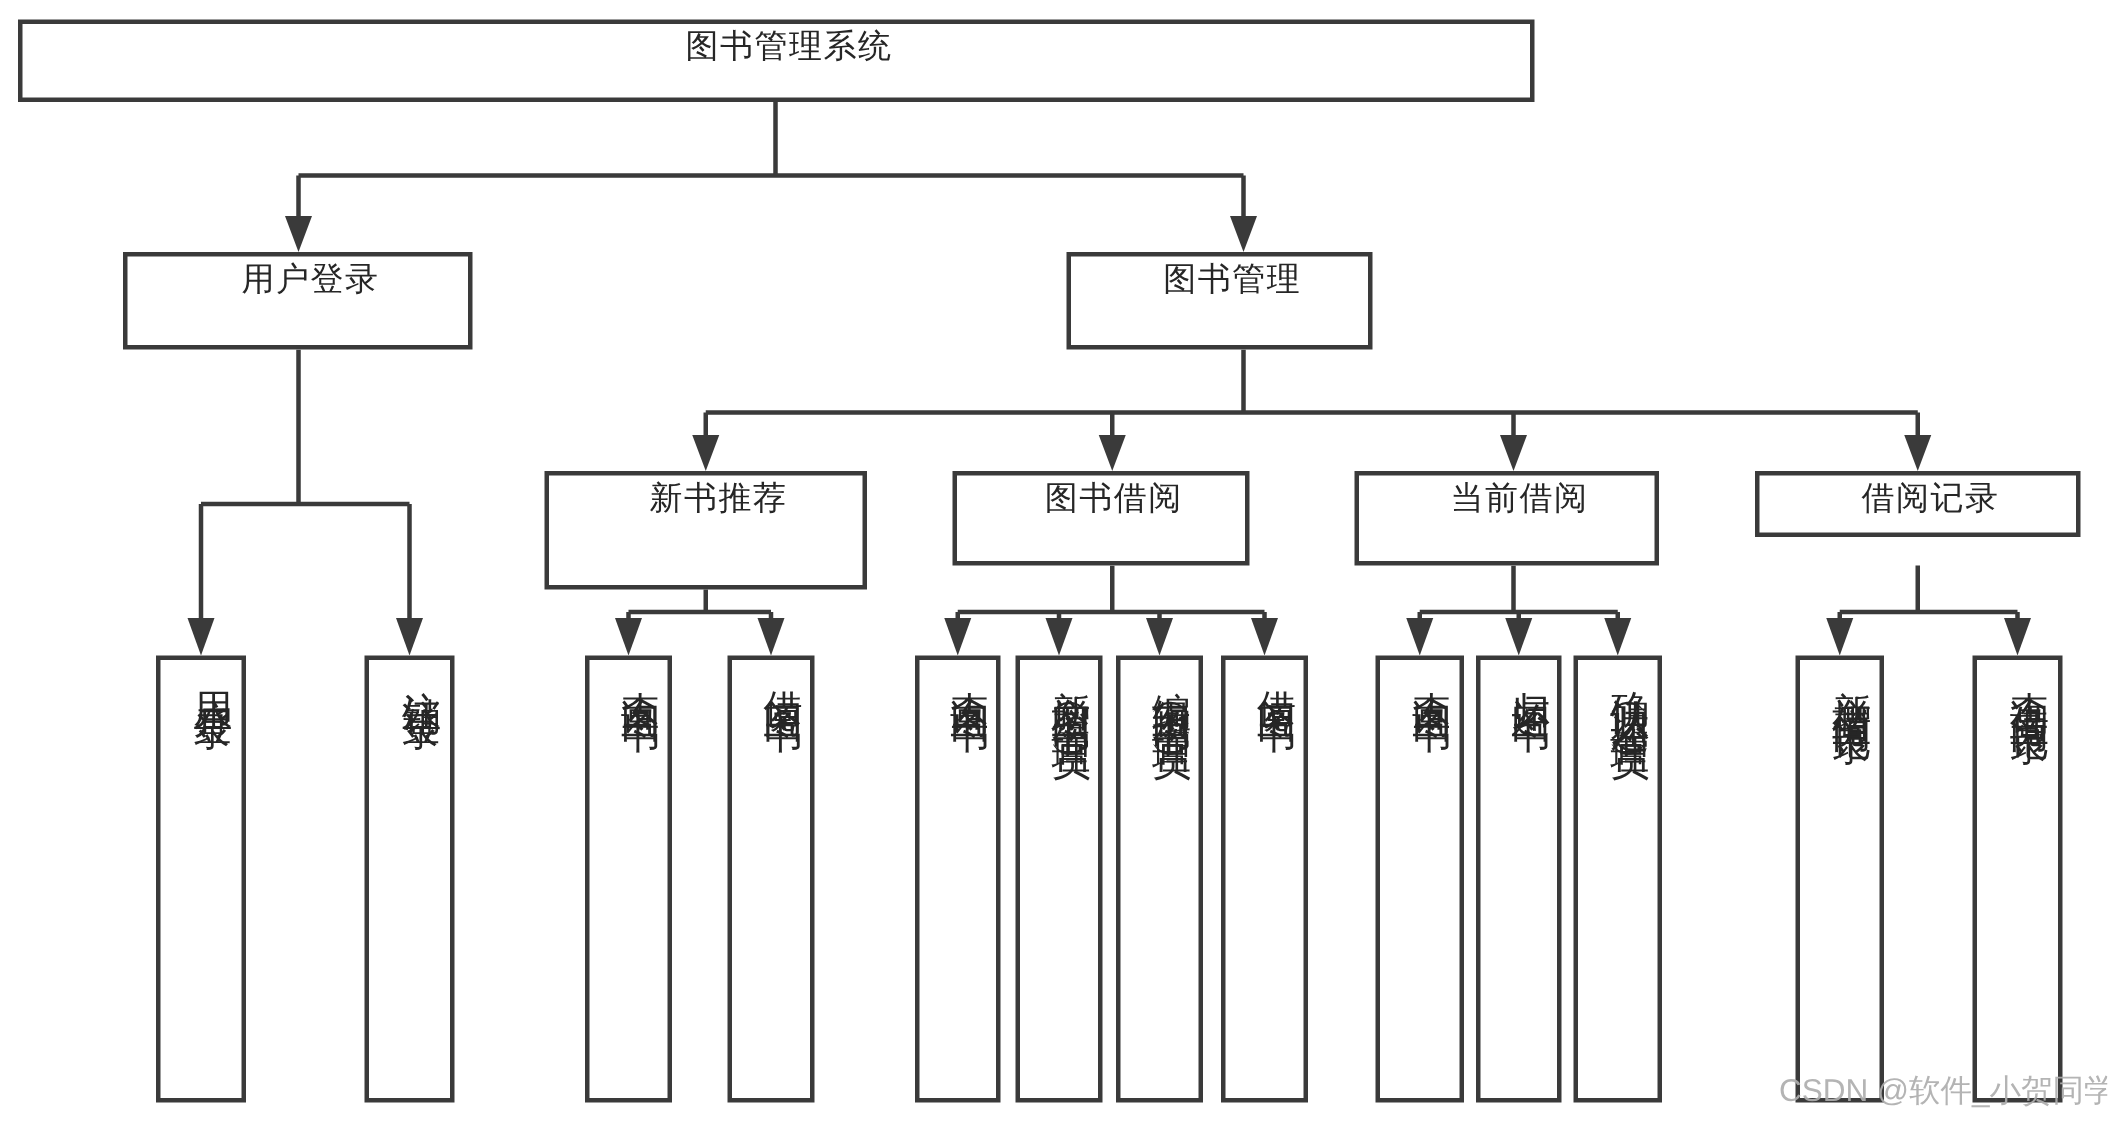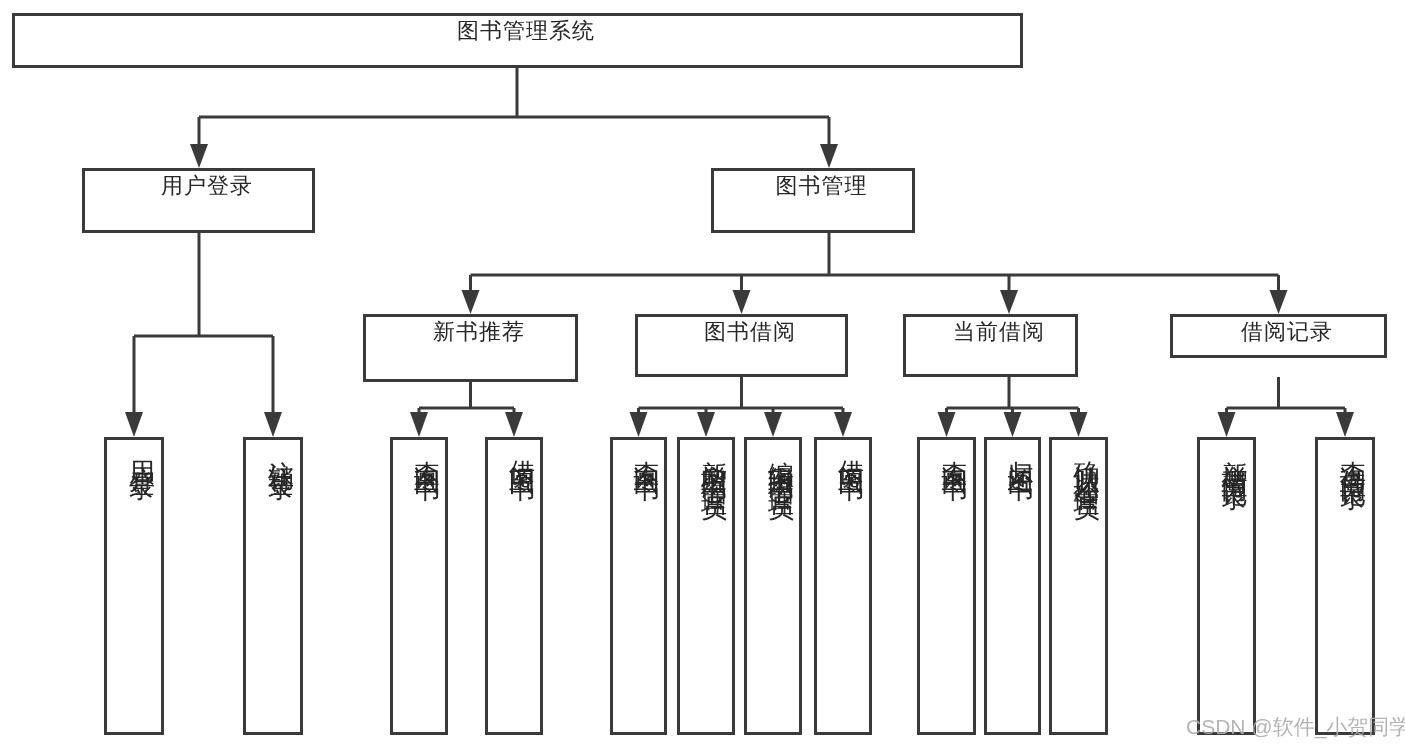--- a/index.html
+++ b/index.html
@@ -88,27 +88,27 @@
     <span>图书管理系统</span>
   </div>
 
   <div class="node hbox" style="left:82px;top:168px;width:233px;height:65px">
     <span>用户登录</span>
   </div>
   <div class="node hbox" style="left:711px;top:168px;width:204px;height:65px">
     <span>图书管理</span>
   </div>
 
-  <div class="node hbox" style="left:363px;top:314px;width:215px;height:68px">
+  <div class="node hbox" style="left:363px;top:314px;width:215px;height:79px">
     <span>新书推荐</span>
   </div>
-  <div class="node hbox" style="left:635px;top:314px;width:213px;height:63px">
+  <div class="node hbox" style="left:635px;top:314px;width:198px;height:63px">
     <span>图书借阅</span>
   </div>
-  <div class="node hbox" style="left:903px;top:314px;width:175px;height:63px">
+  <div class="node hbox" style="left:903px;top:314px;width:203px;height:63px">
     <span>当前借阅</span>
   </div>
   <div class="node hbox" style="left:1170px;top:314px;width:217px;height:44px">
     <span>借阅记录</span>
   </div>
 
   <div class="node vbox" style="left:104px;top:437px;width:60px;height:298px">
     <span>用户登录</span>
   </div>
   <div class="node vbox" style="left:243px;top:437px;width:60px;height:298px">

